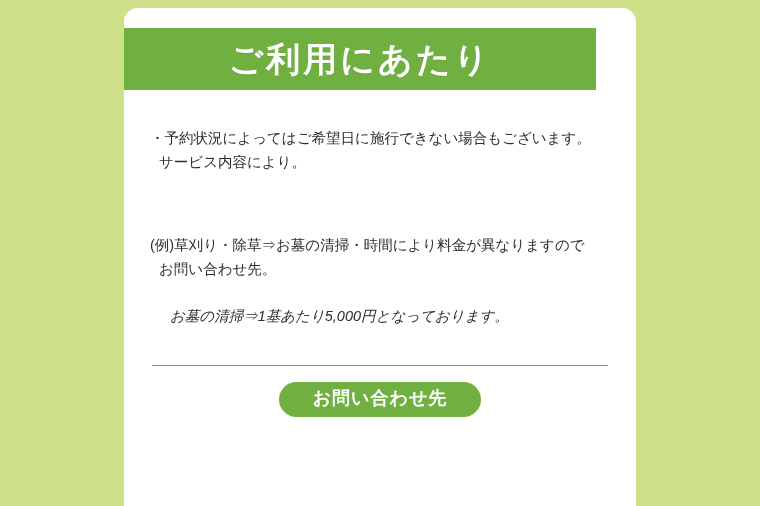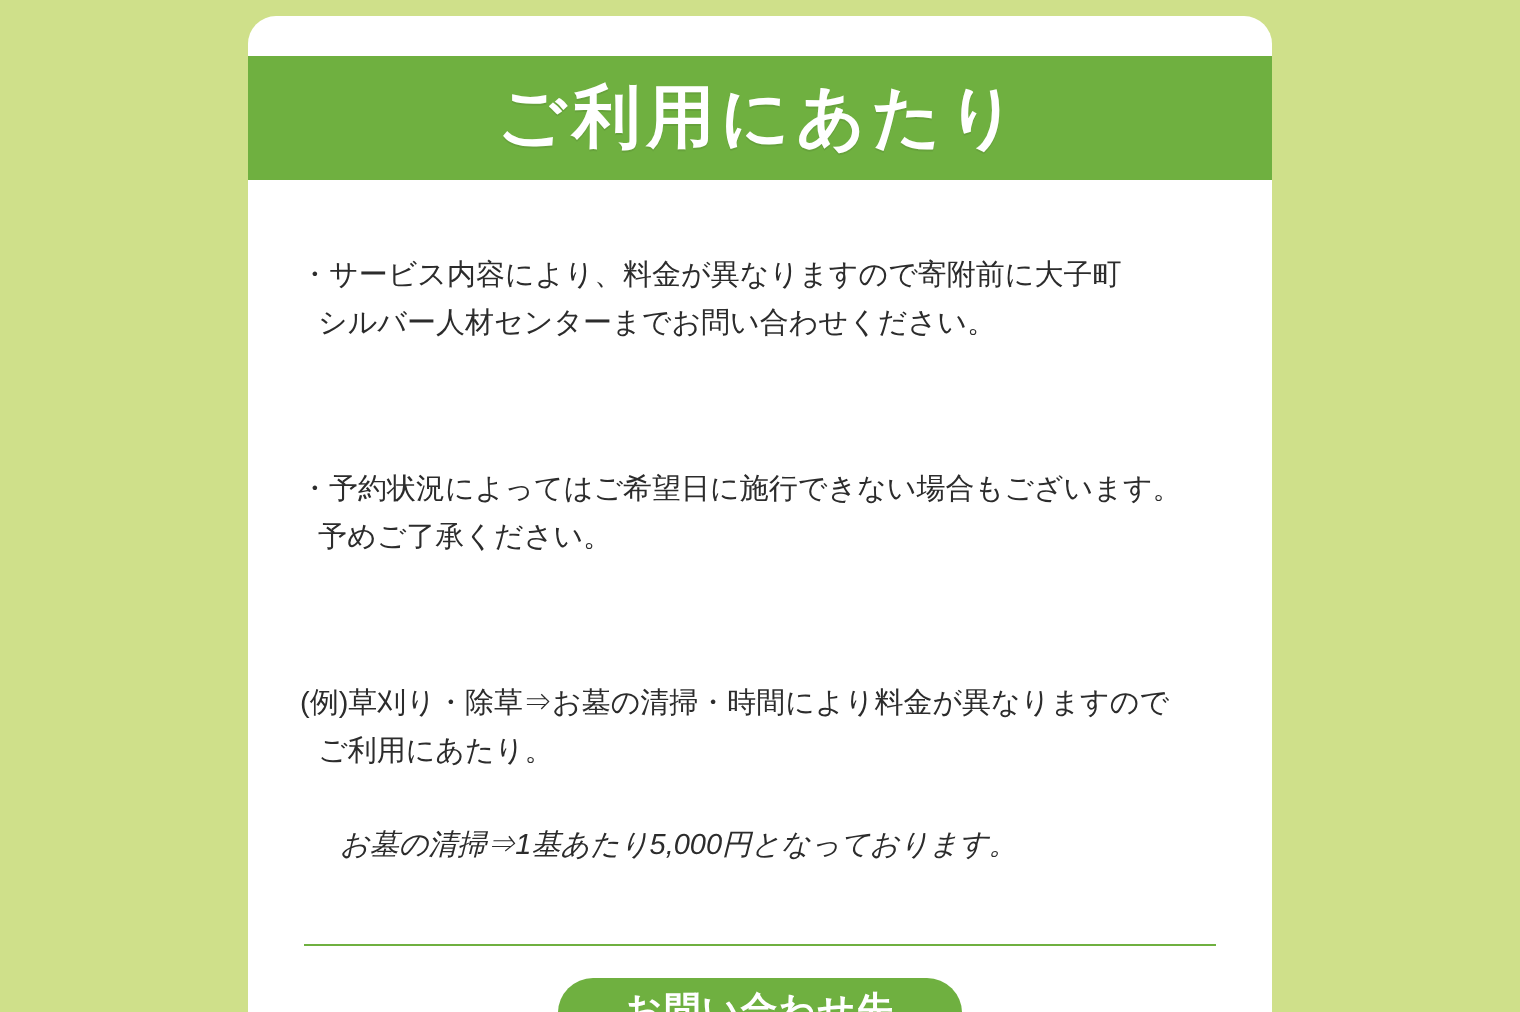--- a/index.html
+++ b/index.html
@@ -27,21 +27,21 @@
     height: 498px;
     background: #ffffff;
     border-radius: 14px 14px 0 0;
     box-sizing: border-box;
     overflow: hidden;
   }
   #header-band {
     position: absolute;
     left: 0;
     top: 20px;
-    width: 512px;
+    width: 472px;
     height: 62px;
     background: #6fb040;
     display: flex;
     align-items: center;
     justify-content: center;
   }
   #header-title {
     color: #ffffff;
     font-size: 34px;
     font-weight: bold;
@@ -100,33 +100,29 @@
 <div id="page">
 
   <div id="card">
 
     <div id="header-band">
       <div id="header-title">ご利用にあたり</div>
     </div>
 
     <div id="body">
 
-      <div class="note">
-        <span>・サービス内容により、料金が異なりますので寄附前に大子町</span>
-        <span class="note-line2">シルバー人材センターまでお問い合わせください。</span>
-      </div>
 
       <div class="note">
         <span>・予約状況によってはご希望日に施行できない場合もございます。</span>
-        <span class="note-line2">予めご了承ください。</span>
+        <span class="note-line2">サービス内容により。</span>
       </div>
 
       <div class="note">
         <span>(例)草刈り・除草⇒お墓の清掃・時間により料金が異なりますので</span>
-        <span class="note-line2">ご利用にあたり。</span>
+        <span class="note-line2">お問い合わせ先。</span>
         <span class="note-line3">お墓の清掃⇒1基あたり5,000円となっております。</span>
       </div>
 
       <div id="divider"></div>
 
       <div id="contact-pill-wrap">
         <div id="contact-pill">お問い合わせ先</div>
       </div>
 
     </div>

